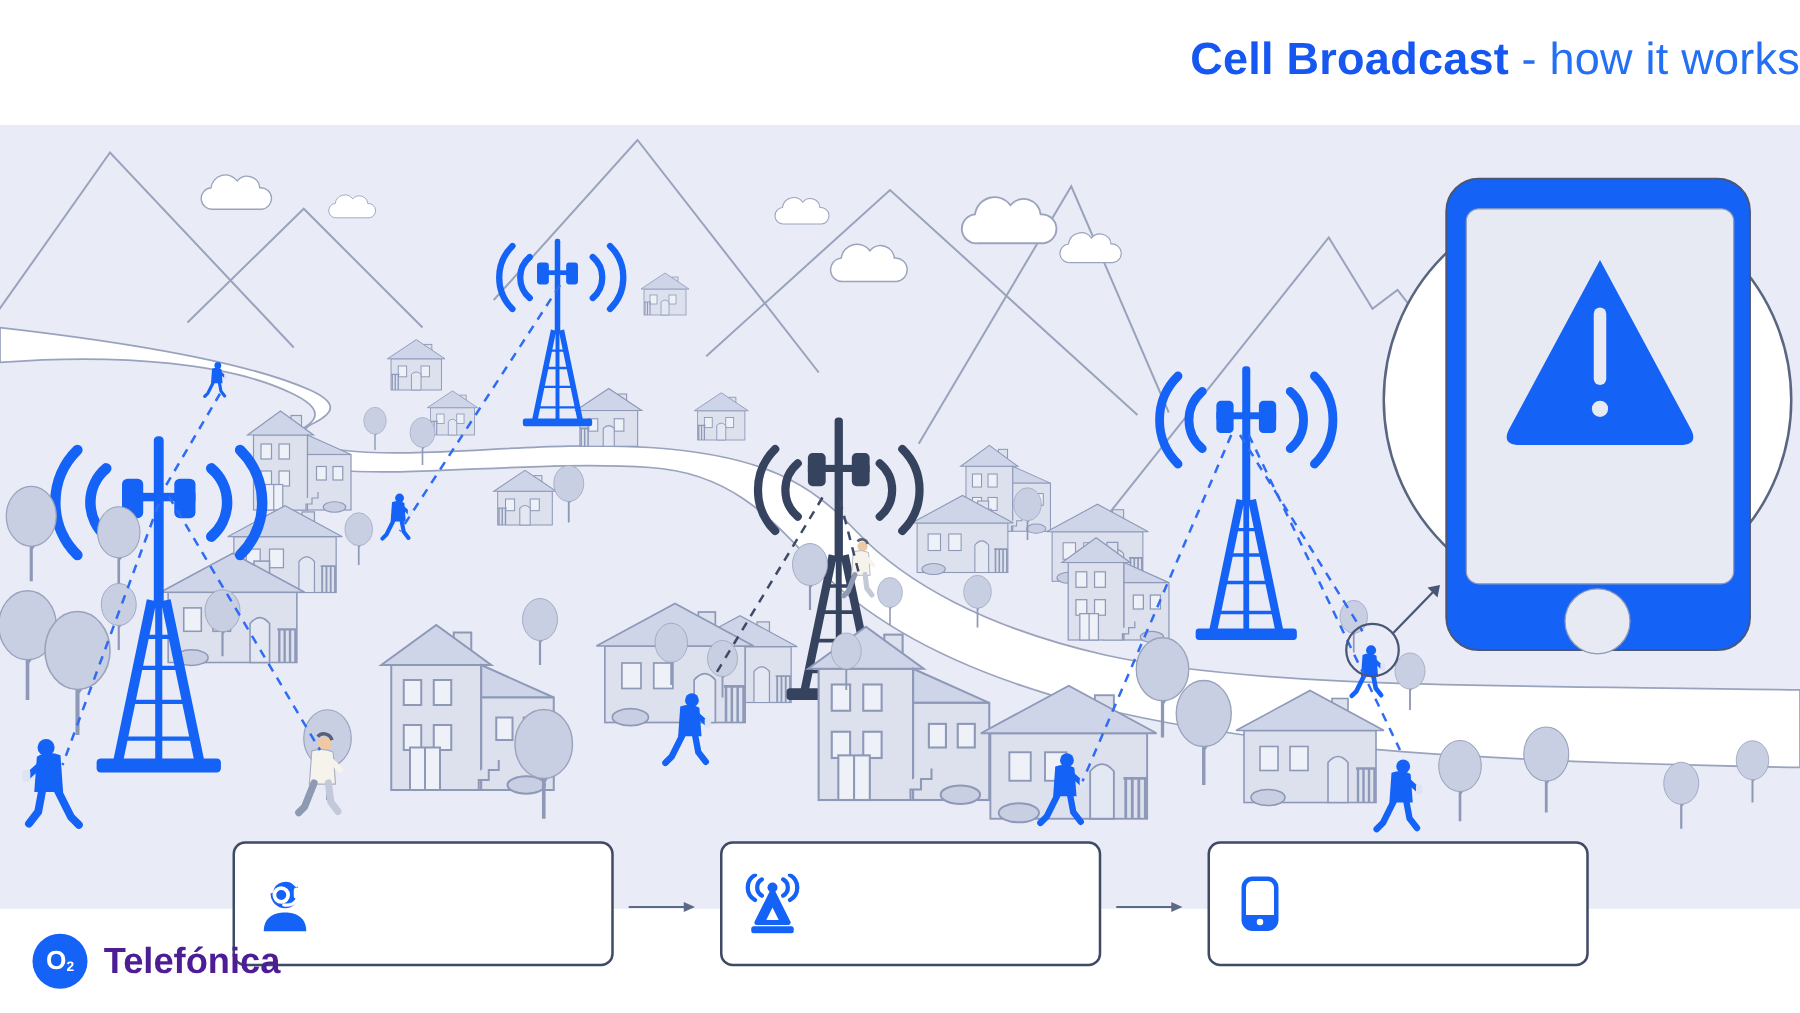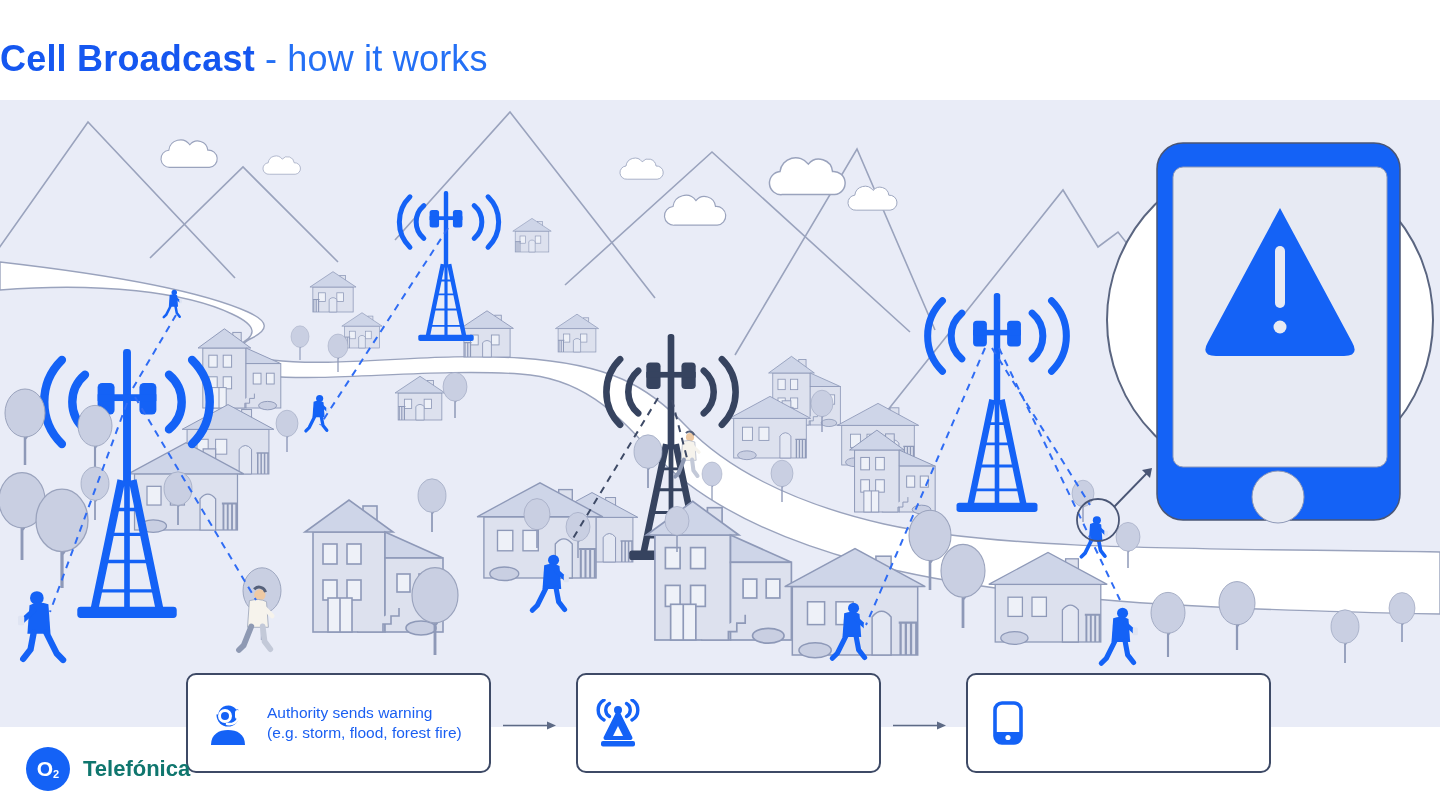--- a/index.html
+++ b/index.html
@@ -1,35 +1,35 @@
 <!DOCTYPE html>
 <html><head>
 <meta charset="utf-8">
 <style>
   html,body{margin:0;padding:0;background:#fff;}
   body{width:1440px;height:810px;position:relative;overflow:hidden;
        font-family:"Liberation Sans",sans-serif;}
   .scene{position:absolute;left:0;top:0;width:1440px;height:810px;}
-  .title-wrap{position:absolute;left:0;top:26px;width:1440px;text-align:left;
-       font-size:36px;letter-spacing:.2px;margin-top:12px;}
+  .title-wrap{position:absolute;left:0;top:26px;width:1440px;text-align:right;
+       font-size:36px;letter-spacing:.2px;}
   .title-bold{font-weight:700;color:#1557f0;}
   .title-reg{font-weight:400;color:#2470f5;margin-left:10px;}
   .step-box{position:absolute;top:673px;width:305px;height:100px;background:#fff;
        border:2px solid #3e4a66;border-radius:10px;box-sizing:border-box;
        display:flex;align-items:center;gap:15px;padding:0 16px;}
   .step-box .txt{color:#1a5ff2;font-size:15.5px;line-height:1.3;font-weight:500;
        white-space:pre-line;}
   .step-icon{flex:0 0 48px;width:48px;height:48px;}
   .flow-arrow{position:absolute;top:719px;width:56px;height:13px;}
   .logo{position:absolute;left:26px;top:747px;display:flex;align-items:center;gap:13px;}
   .logo-circle{width:44px;height:44px;border-radius:50%;background:#1462f6;color:#fff;
        display:flex;align-items:center;justify-content:center;
        font-weight:700;font-size:21px;}
   .logo-circle sub{font-size:11px;margin-top:9px;}
-  .logo-text{color:#0f766e;font-weight:700;font-size:22px;}
+  .logo-text{color:#4c1d95;font-weight:700;font-size:29px;}
 </style>
 </head>
 <body>
 
 <svg class="scene" viewBox="0 0 1440 810">
   <defs>
     <g id="tree">
       <path d="M0,0 L0,-40 M0,-26 L7,-36" stroke="#8e99b8" stroke-width="2.5" fill="none"></path>
       <ellipse cx="0" cy="-52" rx="20" ry="24" fill="#c9cfe2" stroke="#9aa3bd" stroke-width="1"></ellipse>
     </g>
@@ -258,22 +258,20 @@
 
 <div class="step-box" style="left:186px">
   <svg class="step-icon" viewBox="0 0 48 48">
     <path d="M7,46 C7,35 15,31 24,31 C33,31 41,35 41,46 Z" fill="#1462f6"></path>
     <circle cx="24" cy="16" r="11.5" fill="#1462f6"></circle>
     <path d="M13,14 A11.5,11.5 0 0 1 33,9" stroke="#fff" stroke-width="3" fill="none" stroke-linecap="round"></path>
     <rect x="31" y="11" width="5" height="9" rx="2.5" fill="#fff"></rect>
     <path d="M34,20 Q31,26 23,25" stroke="#fff" stroke-width="2.6" fill="none" stroke-linecap="round"></path>
     <circle cx="21" cy="17" r="5.5" stroke="#fff" stroke-width="3" fill="none"></circle>
   </svg>
-  <div class="txt">Authority sends warning
-(e.g. storm, flood, forest fire)</div>
 </div>
 
 <svg class="flow-arrow" style="left:502px" viewBox="0 0 56 13">
   <line x1="1" y1="6.5" x2="46" y2="6.5" stroke="#5d6a85" stroke-width="1.6"></line>
   <path d="M45,2.5 L54,6.5 L45,10.5 Z" fill="#5d6a85"></path>
 </svg>
 
 <div class="step-box" style="left:576px">
   <svg class="step-icon" viewBox="0 0 48 48">
     <circle cx="24" cy="11" r="4" fill="#1462f6"></circle>

